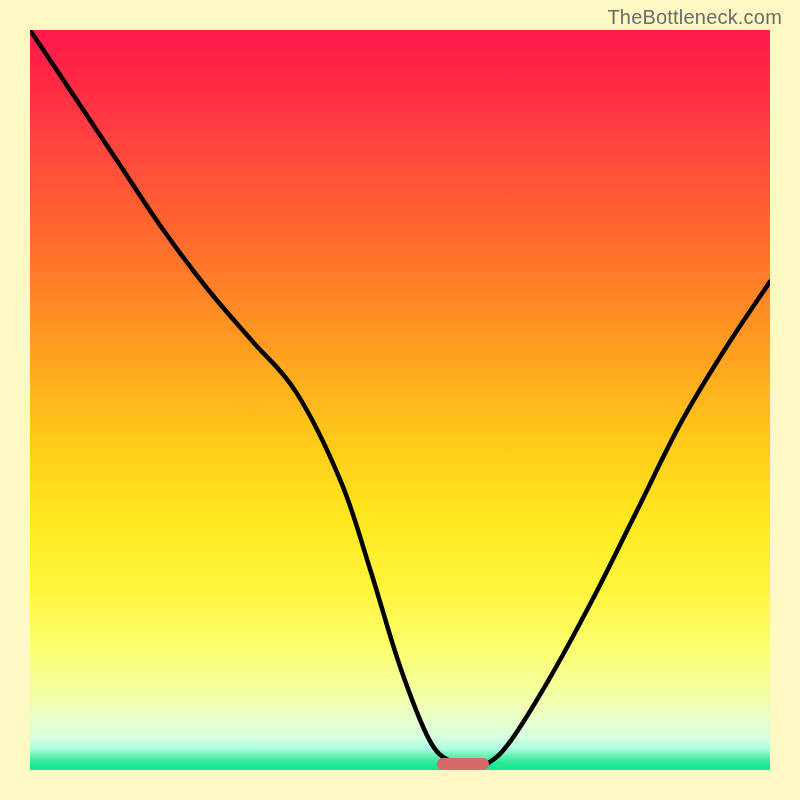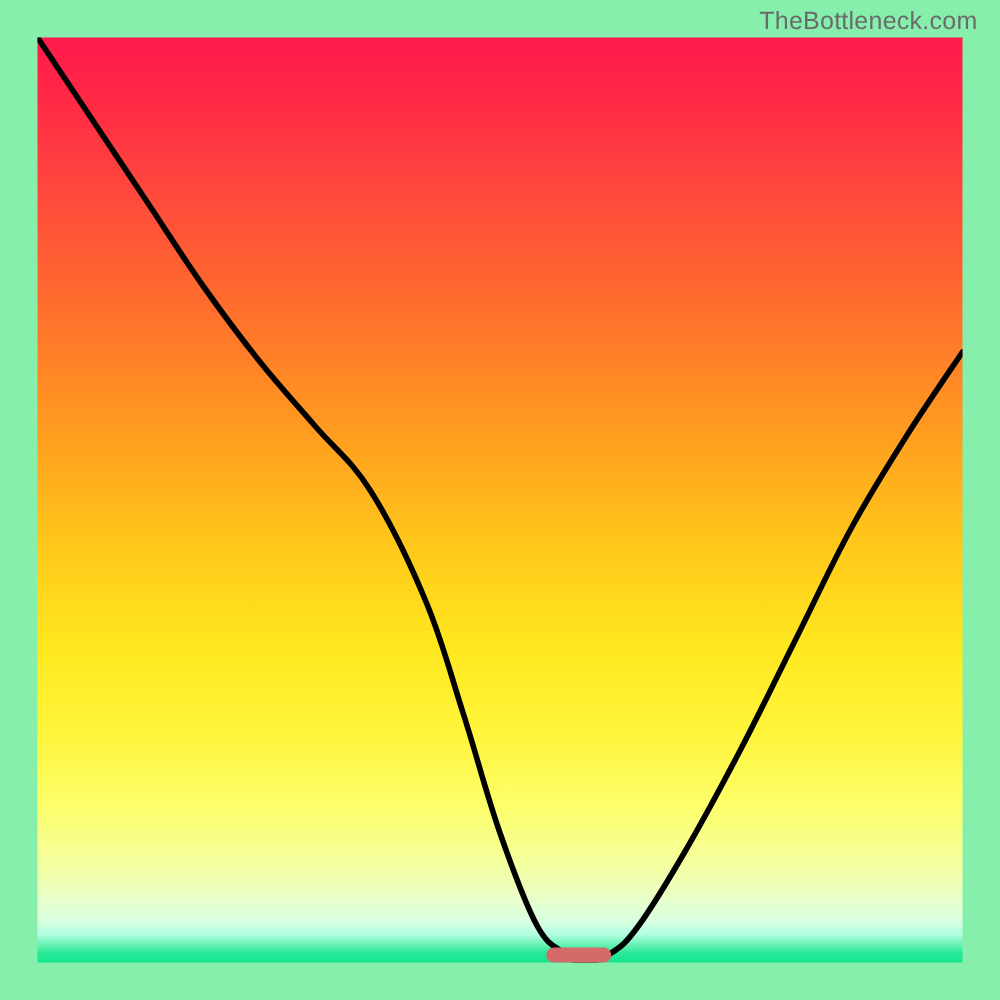--- a/index.html
+++ b/index.html
@@ -7,21 +7,21 @@
     padding: 0;
     width: 800px;
     height: 800px;
     background: #000;
     overflow: hidden;
   }
   .frame {
     position: relative;
     width: 800px;
     height: 800px;
-    background: #86efac;
+    background: #fef9c3;
   }
   .plot {
     position: absolute;
     left: 30px;
     top: 30px;
     width: 740px;
     height: 740px;
     background: linear-gradient(to bottom,
       #ff1a4d 0%,
       #ff2745 6%,

